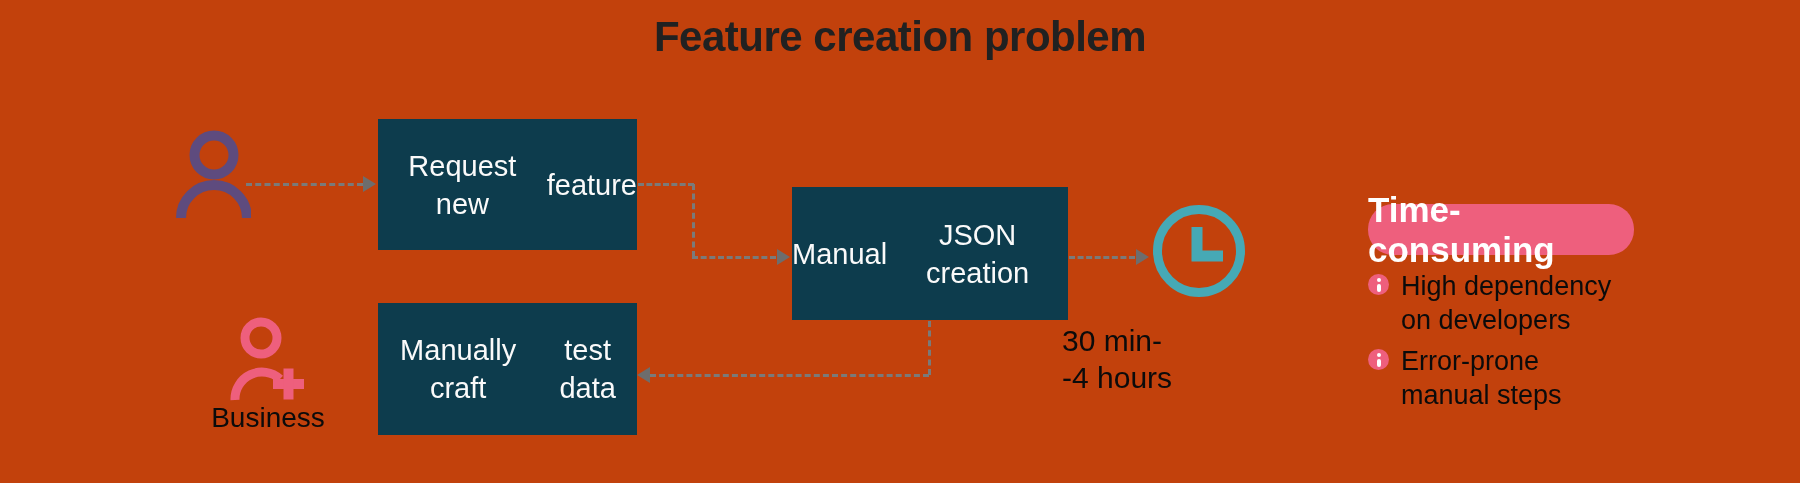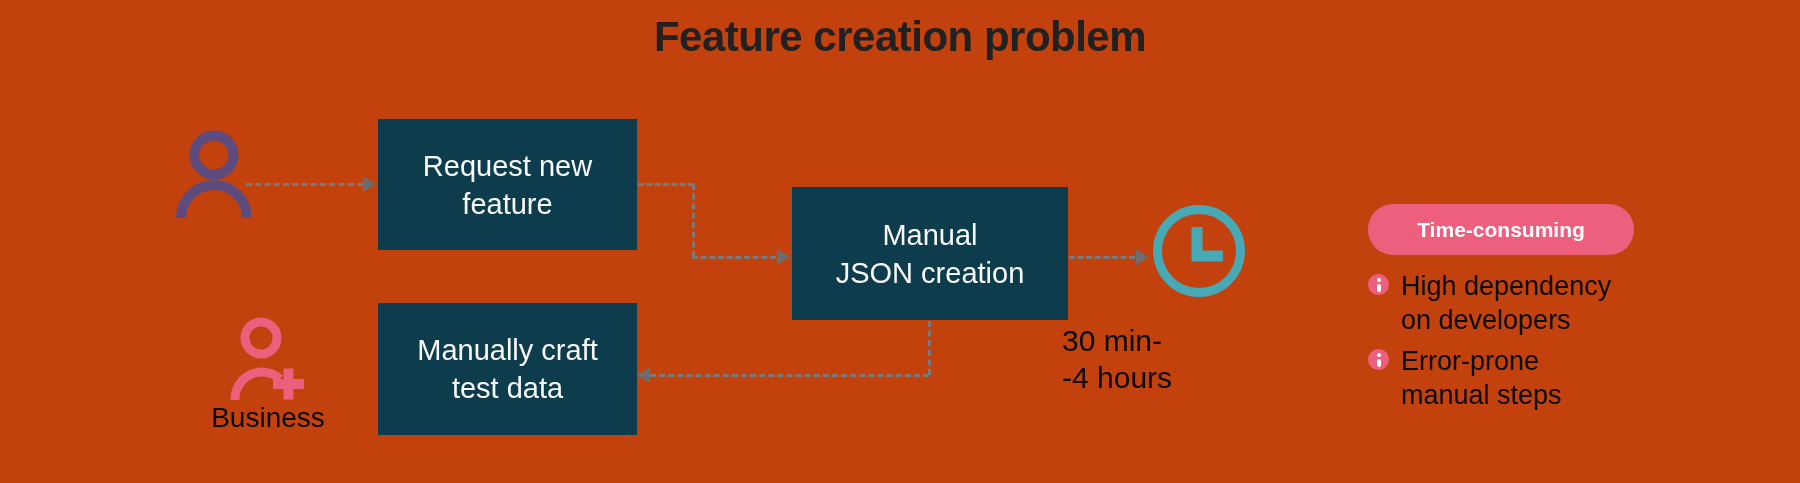--- a/index.html
+++ b/index.html
@@ -11,21 +11,21 @@
     position:relative;width:1800px;height:483px;background:#c2410c;overflow:hidden;
     font-family:"Liberation Sans",sans-serif;color:var(--text);
   }
   .title{
     position:absolute;left:0;right:0;top:13px;text-align:center;
     font-size:42px;font-weight:700;color:#212121;letter-spacing:-0.5px;
   }
   
   .box{
     position:absolute;background:var(--box);color:var(--box_text);
-    display:flex;flex-direction:column;align-items:center;justify-content:center;
+    display:flex;align-items:center;justify-content:center;
     text-align:center;font-size:29px;line-height:38px;font-weight:400;
   }
   .box-request{left:378px;top:119px;width:259px;height:131px;}
   .box-craft{left:378px;top:303px;width:259px;height:132px;}
   .box-json{left:792px;top:187px;width:276px;height:133px;}
   
   .actor{position:absolute;text-align:center;font-size:28px;color:#0b0b0b;}
   .actor svg{display:block;margin:0 auto;}
   .actor .actor-label{display:block;margin-top:0px;line-height:30px;}
   .actor-business{left:106px;top:128px;width:214px;}
@@ -37,22 +37,22 @@
   
   .clock{position:absolute;left:1153px;top:205px;}
   .duration{
     position:absolute;left:1062px;top:322px;width:190px;text-align:left;
     font-size:30px;line-height:37px;color:#0b0b0b;
   }
   .duration span{display:block;}
   
   .pill{
     position:absolute;left:1368px;top:204px;width:266px;height:51px;border-radius:25px;
-    background:var(--pink);color:#ffffff;font-weight:700;font-size:21px;
-    display:flex;align-items:center;justify-content:center;text-align:center;
+    background:var(--pink);color:#ffffff;font-weight:700;font-size:35px;
+    display:flex;align-items:center;justify-content:center;
   }
   .callout-item{position:absolute;left:1368px;display:flex;gap:12px;align-items:flex-start;justify-content:space-between;}
   .callout-item.i1{top:269px;}
   .callout-item.i2{top:344px;}
   .alert-icon{width:21px;height:21px;border-radius:50%;background:var(--pink);
     position:relative;flex:0 0 auto;margin-top:5px;}
   .alert-icon::before{content:"";position:absolute;left:8.5px;top:3.5px;width:4px;height:4px;
     border-radius:50%;background:#ffffff;}
   .alert-icon::after{content:"";position:absolute;left:8.5px;top:9.5px;width:4px;height:8px;
     border-radius:2px;background:#ffffff;}

